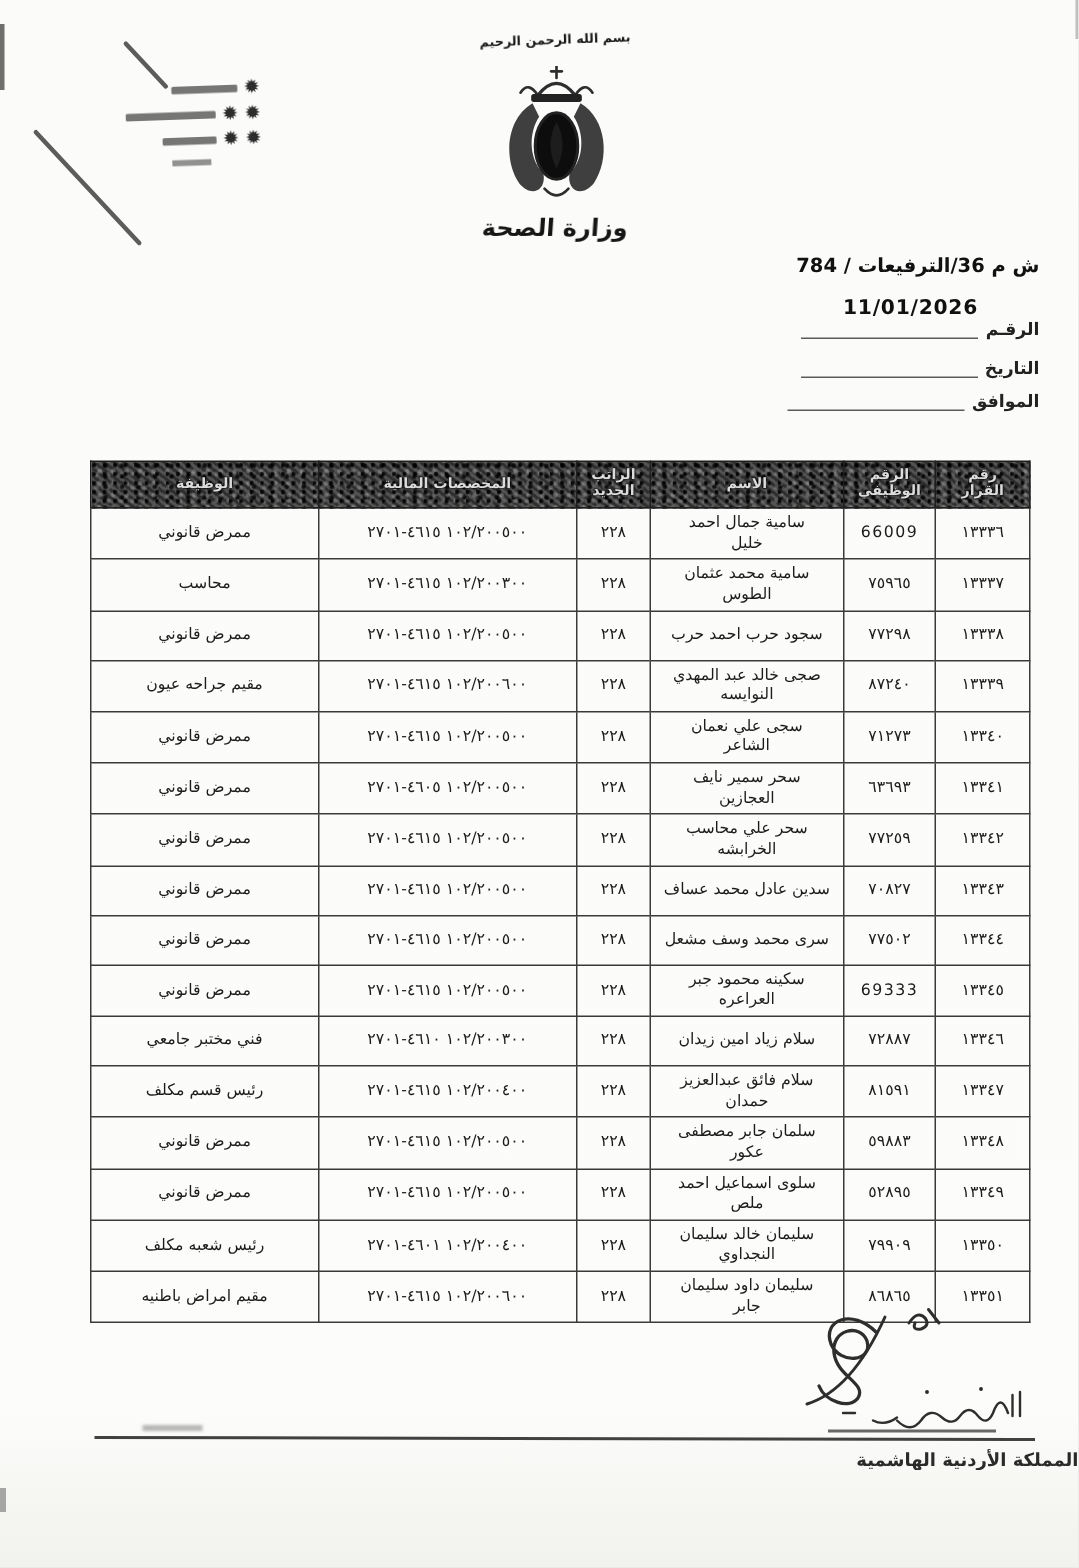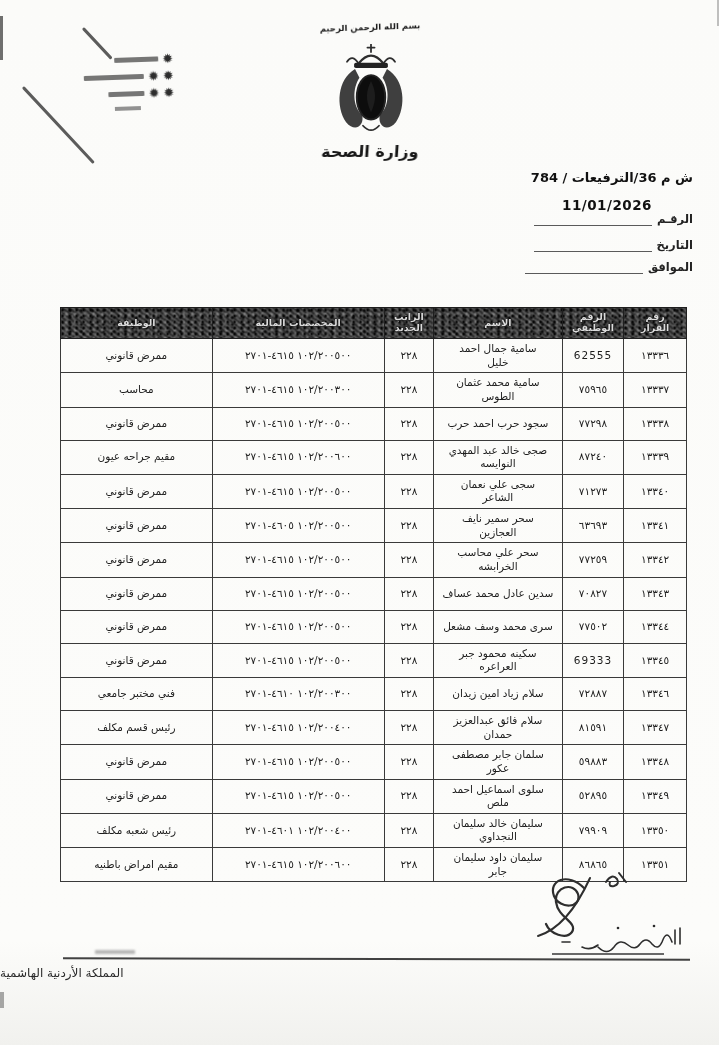--- a/index.html
+++ b/index.html
@@ -60,22 +60,22 @@
   td.c-name{white-space:pre-line;font-size:10.5px;}
   td.c-finance{direction:ltr;letter-spacing:.5px;white-space:nowrap;font-size:10.5px;}
   td.c-job{letter-spacing:1.5px;font-size:10.5px;}
   
   .signature{position:absolute;left:520px;top:870px;}
   .handnote{position:absolute;left:558px;top:920px;}
   .note-underline{position:absolute;left:552px;top:953px;width:112px;height:1.5px;background:#444;opacity:.8;}
   .faint-left-text{position:absolute;left:95px;top:950px;width:40px;height:4px;background:#8a8a8a;filter:blur(1px);opacity:.6;}
   .footer-sep{position:absolute;left:63px;top:958px;width:627px;height:2px;background:#2c2c2c;opacity:.9;transform:rotate(.12deg);}
   
-  .footer-kingdom{position:absolute;left:0;right:0;top:966px;text-align:left;
-    font-size:12px;font-weight:normal;color:#2a2a2a;filter:blur(.3px);}
+  .footer-kingdom{position:absolute;left:0;right:0;top:966px;text-align:right;
+    font-size:12px;font-weight:bold;color:#2a2a2a;filter:blur(.3px);}
   .footer-contact{position:absolute;left:0;right:0;top:985px;text-align:center;direction:rtl;
     font-size:9.5px;color:#1e1e1e;filter:blur(.2px);}
   .footer-contact .site{font-weight:bold;font-size:10.5px;letter-spacing:.2px;}
   svg .ink{stroke:#2e2e2e;fill:none;stroke-linecap:round;stroke-linejoin:round;}
 </style>
 </head>
 <body>
 
 <div class="page">
 
@@ -156,21 +156,21 @@
         <th>الاسم</th>
         <th>الراتب
 الجديد</th>
         <th>المخصصات المالية</th>
         <th>الوظيفة</th>
       </tr>
     </thead>
     <tbody>
     <tr>
       <td class="c-serial">١٣٣٣٦</td>
-      <td class="c-emp">62555</td>
+      <td class="c-emp">66009</td>
       <td class="c-name">سامية جمال احمد
 خليل</td>
       <td class="c-salary">٢٢٨</td>
       <td class="c-finance">١٠٢/٢٠٠٥٠٠  ٤٦١٥-٢٧٠١</td>
       <td class="c-job">ممرض قانوني</td>
     </tr>
 
     <tr>
       <td class="c-serial">١٣٣٣٧</td>
       <td class="c-emp">٧٥٩٦٥</td>

